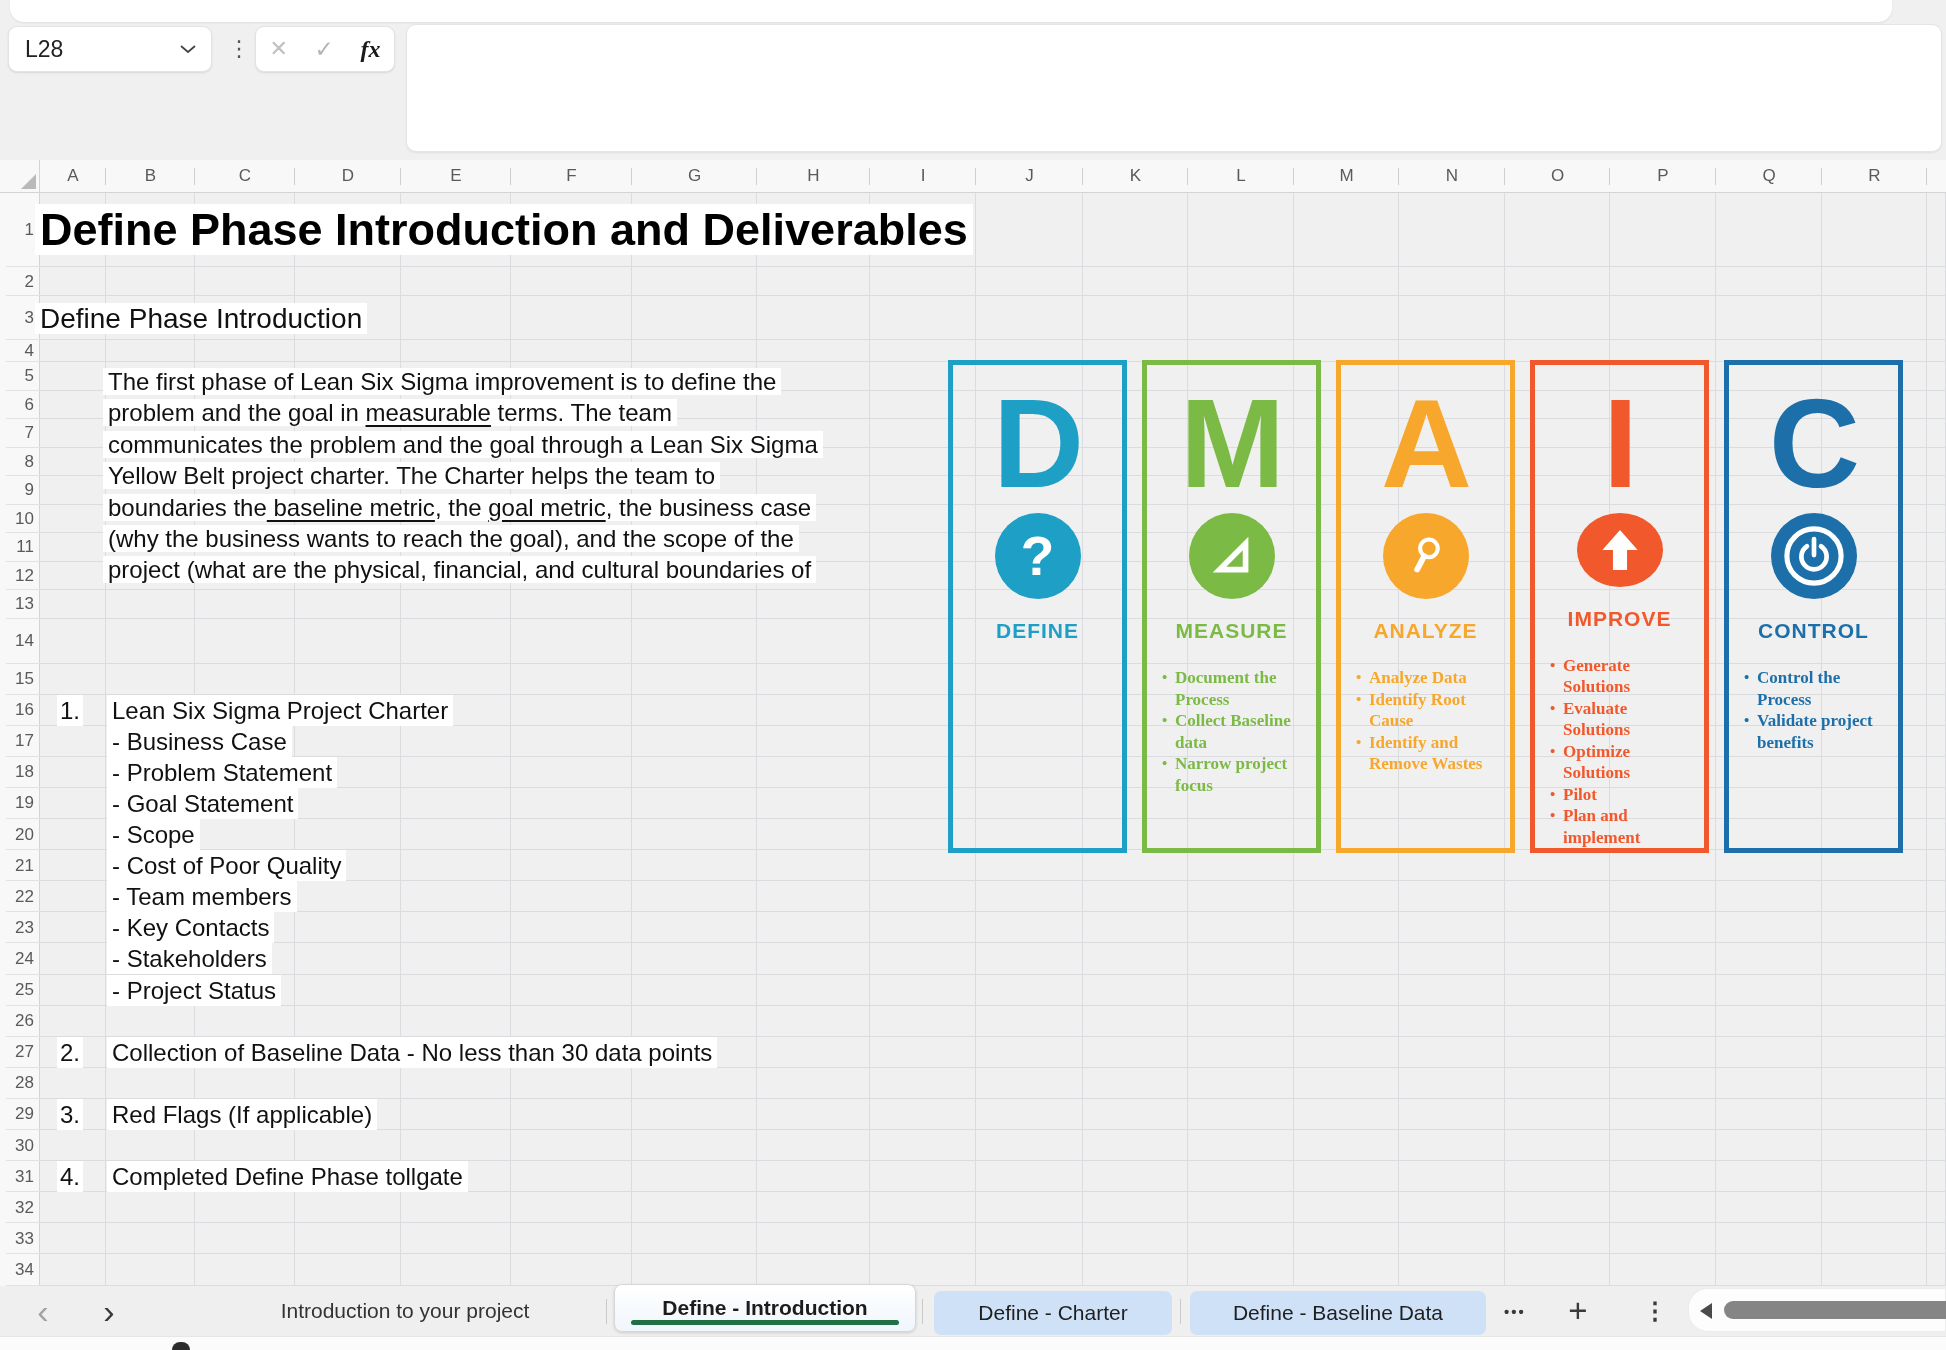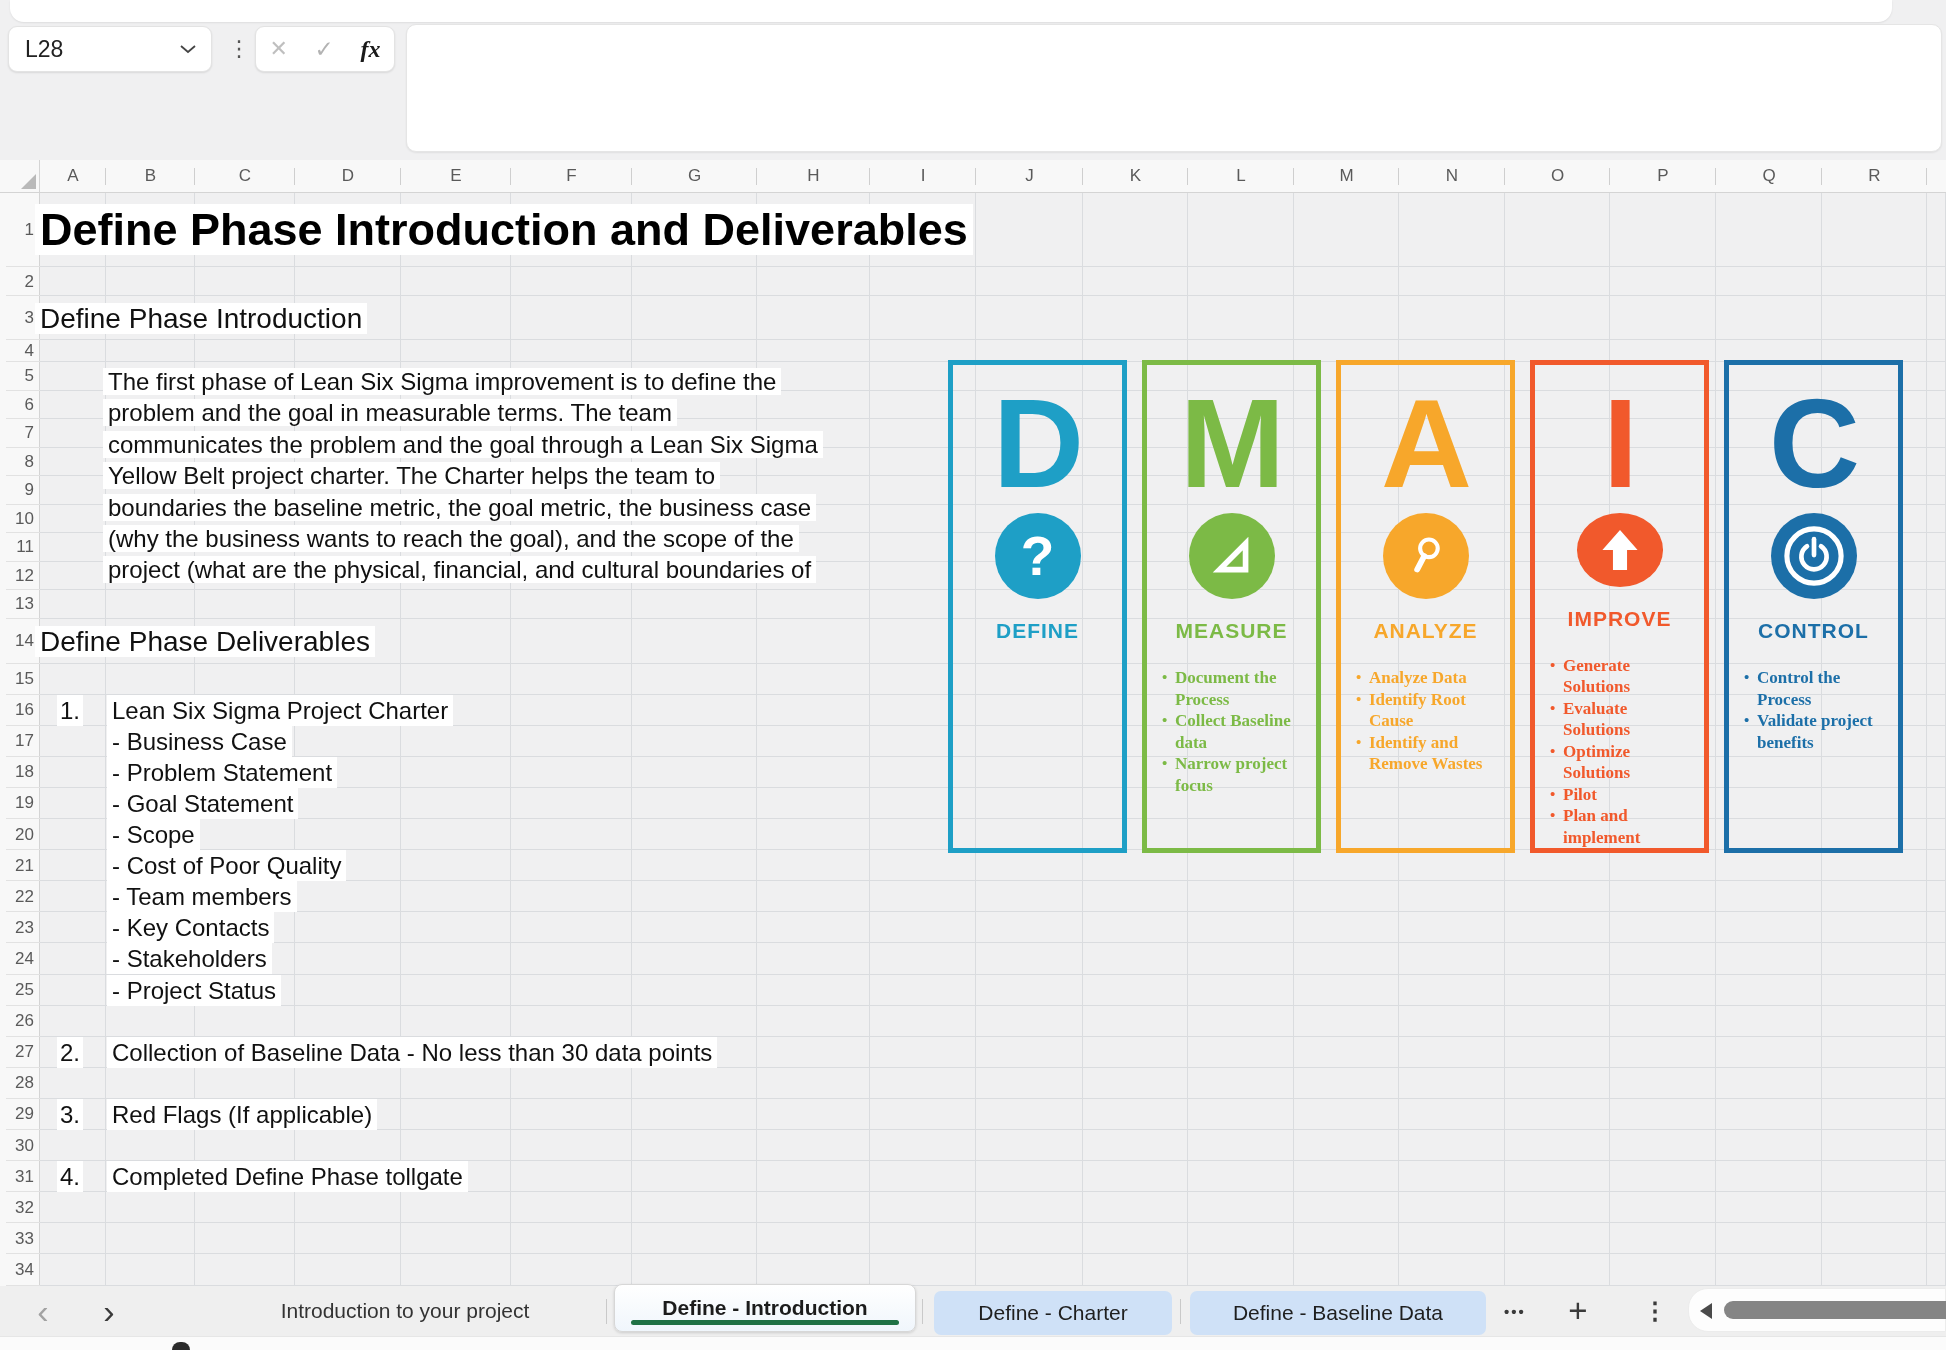--- a/index.html
+++ b/index.html
@@ -36,21 +36,21 @@
   
   .gridline-v{position:absolute;width:1px;background:#dadcdf;}
   .gridline-h{position:absolute;height:1px;background:#dadcdf;}
 
   
   .cellbg{background:#fff;padding:0 5px;}
   .sheet-title{position:absolute;left:35px;top:194px;height:72px;line-height:72px;font-size:45px;font-weight:700;color:#000;white-space:nowrap;}
   .sheet-h2{position:absolute;left:35px;font-size:28px;color:#111;white-space:nowrap;}
   .par{position:absolute;left:103px;top:366px;font-size:24px;color:#111;}
   .par-line{height:31.4px;line-height:31.4px;white-space:nowrap;}
-  .par-line .u{text-underline-offset:4px;text-decoration-thickness:2px;margin-top:40px;}
+  .par-line .u{text-decoration:underline;text-underline-offset:4px;text-decoration-thickness:2px;margin-top:40px;}
   .list-row{position:absolute;left:0;width:900px;font-size:24px;color:#111;}
   .list-num{position:absolute;left:57px;top:0;background:#fff;padding:0 3px;}
   .list-txt{position:absolute;left:107px;top:0;background:#fff;padding:0 5px;white-space:nowrap;}
 
   
   .panel{position:absolute;top:360px;width:179px;height:493px;border:5px solid;box-sizing:border-box;background:transparent;
     display:flex;flex-direction:column;align-items:center;}
   .panel-letter{margin-top:30px;font-size:126px;line-height:98px;font-weight:700;letter-spacing:-2px;}
   .panel-badge{margin-top:20px;width:86px;height:86px;border-radius:50%;display:flex;align-items:center;justify-content:center;}
   .panel-badge span{color:#fff;font-size:55px;font-weight:700;line-height:1;}
@@ -270,21 +270,20 @@
   <div class="sheet-h2" style="top:298px;height:42px;line-height:42px;"><span class="cellbg">Define Phase Introduction</span></div>
   <div class="par" id="paragraph">
       <div class="par-line"><span class="cellbg"><span>The first phase of Lean Six Sigma improvement is to define the</span></span></div>
       <div class="par-line"><span class="cellbg"><span>problem and the goal in </span><span class="u">measurable</span><span> terms. The team</span></span></div>
       <div class="par-line"><span class="cellbg"><span>communicates the problem and the goal through a Lean Six Sigma</span></span></div>
       <div class="par-line"><span class="cellbg"><span>Yellow Belt project charter. The Charter helps the team to</span></span></div>
       <div class="par-line"><span class="cellbg"><span>boundaries the</span><span class="u"> baseline metric</span><span>, the </span><span class="u">goal metric</span><span>, the business case</span></span></div>
       <div class="par-line"><span class="cellbg"><span>(why the business wants to reach the goal), and the scope of the</span></span></div>
       <div class="par-line"><span class="cellbg"><span>project (what are the physical, financial, and cultural boundaries of</span></span></div>
     </div>
-  <div class="sheet-h2" style="top:620px;height:44px;line-height:44px;"><span class="cellbg">Define Phase Deliverables</span></div>
   <div id="listLayer">
       <div class="list-row" style="top: 694.6px; height: 31.1px; line-height: 31.1px;">
         <span class="list-num">1.</span>
         <span class="list-txt">Lean Six Sigma Project Charter</span>
       </div>
       <div class="list-row" style="top: 725.7px; height: 31.1px; line-height: 31.1px;">
         <span class="list-txt">- Business Case</span>
       </div>
       <div class="list-row" style="top: 756.8px; height: 31.1px; line-height: 31.1px;">
         <span class="list-txt">- Problem Statement</span>

